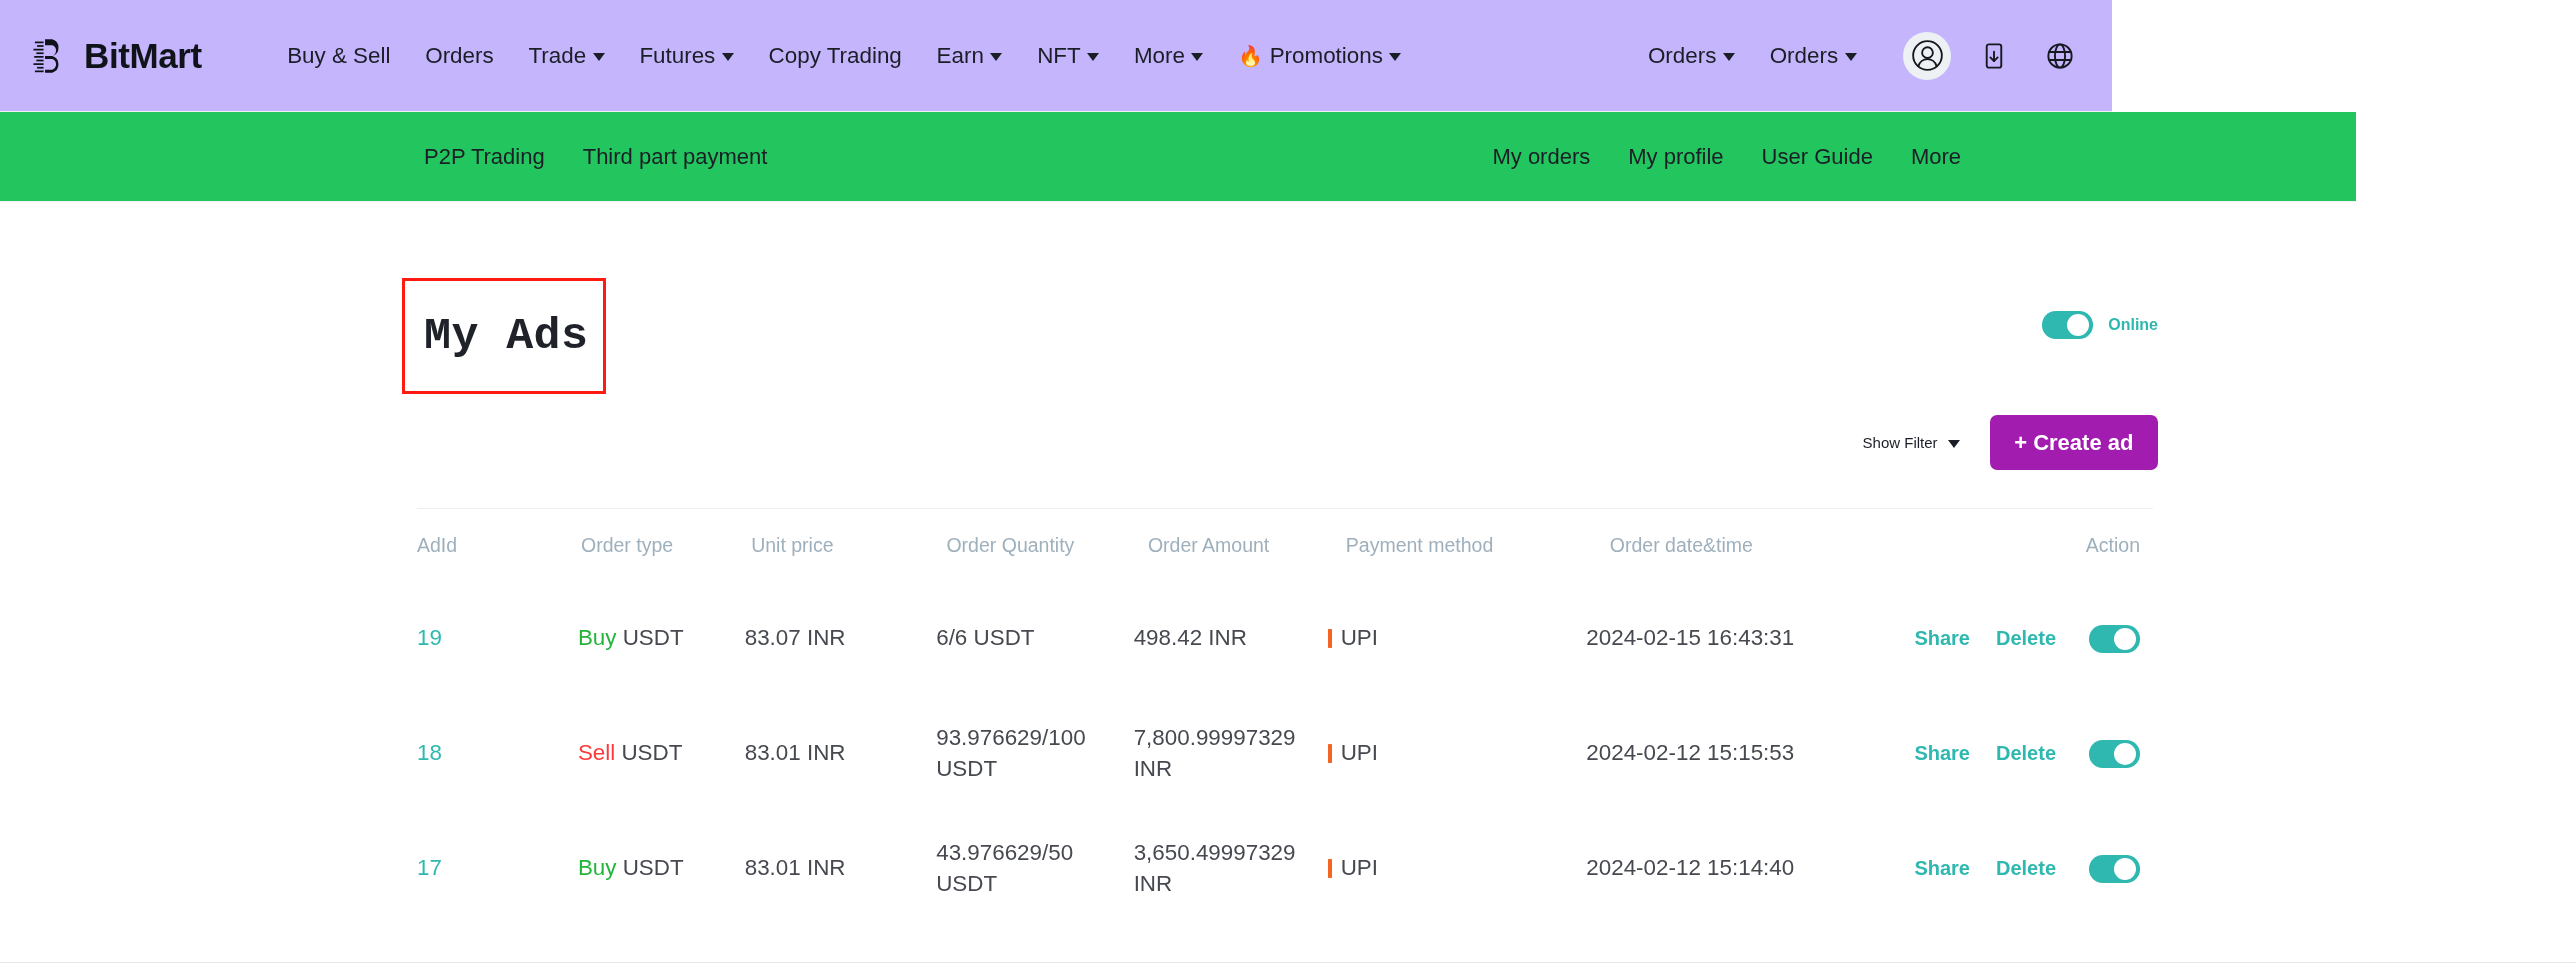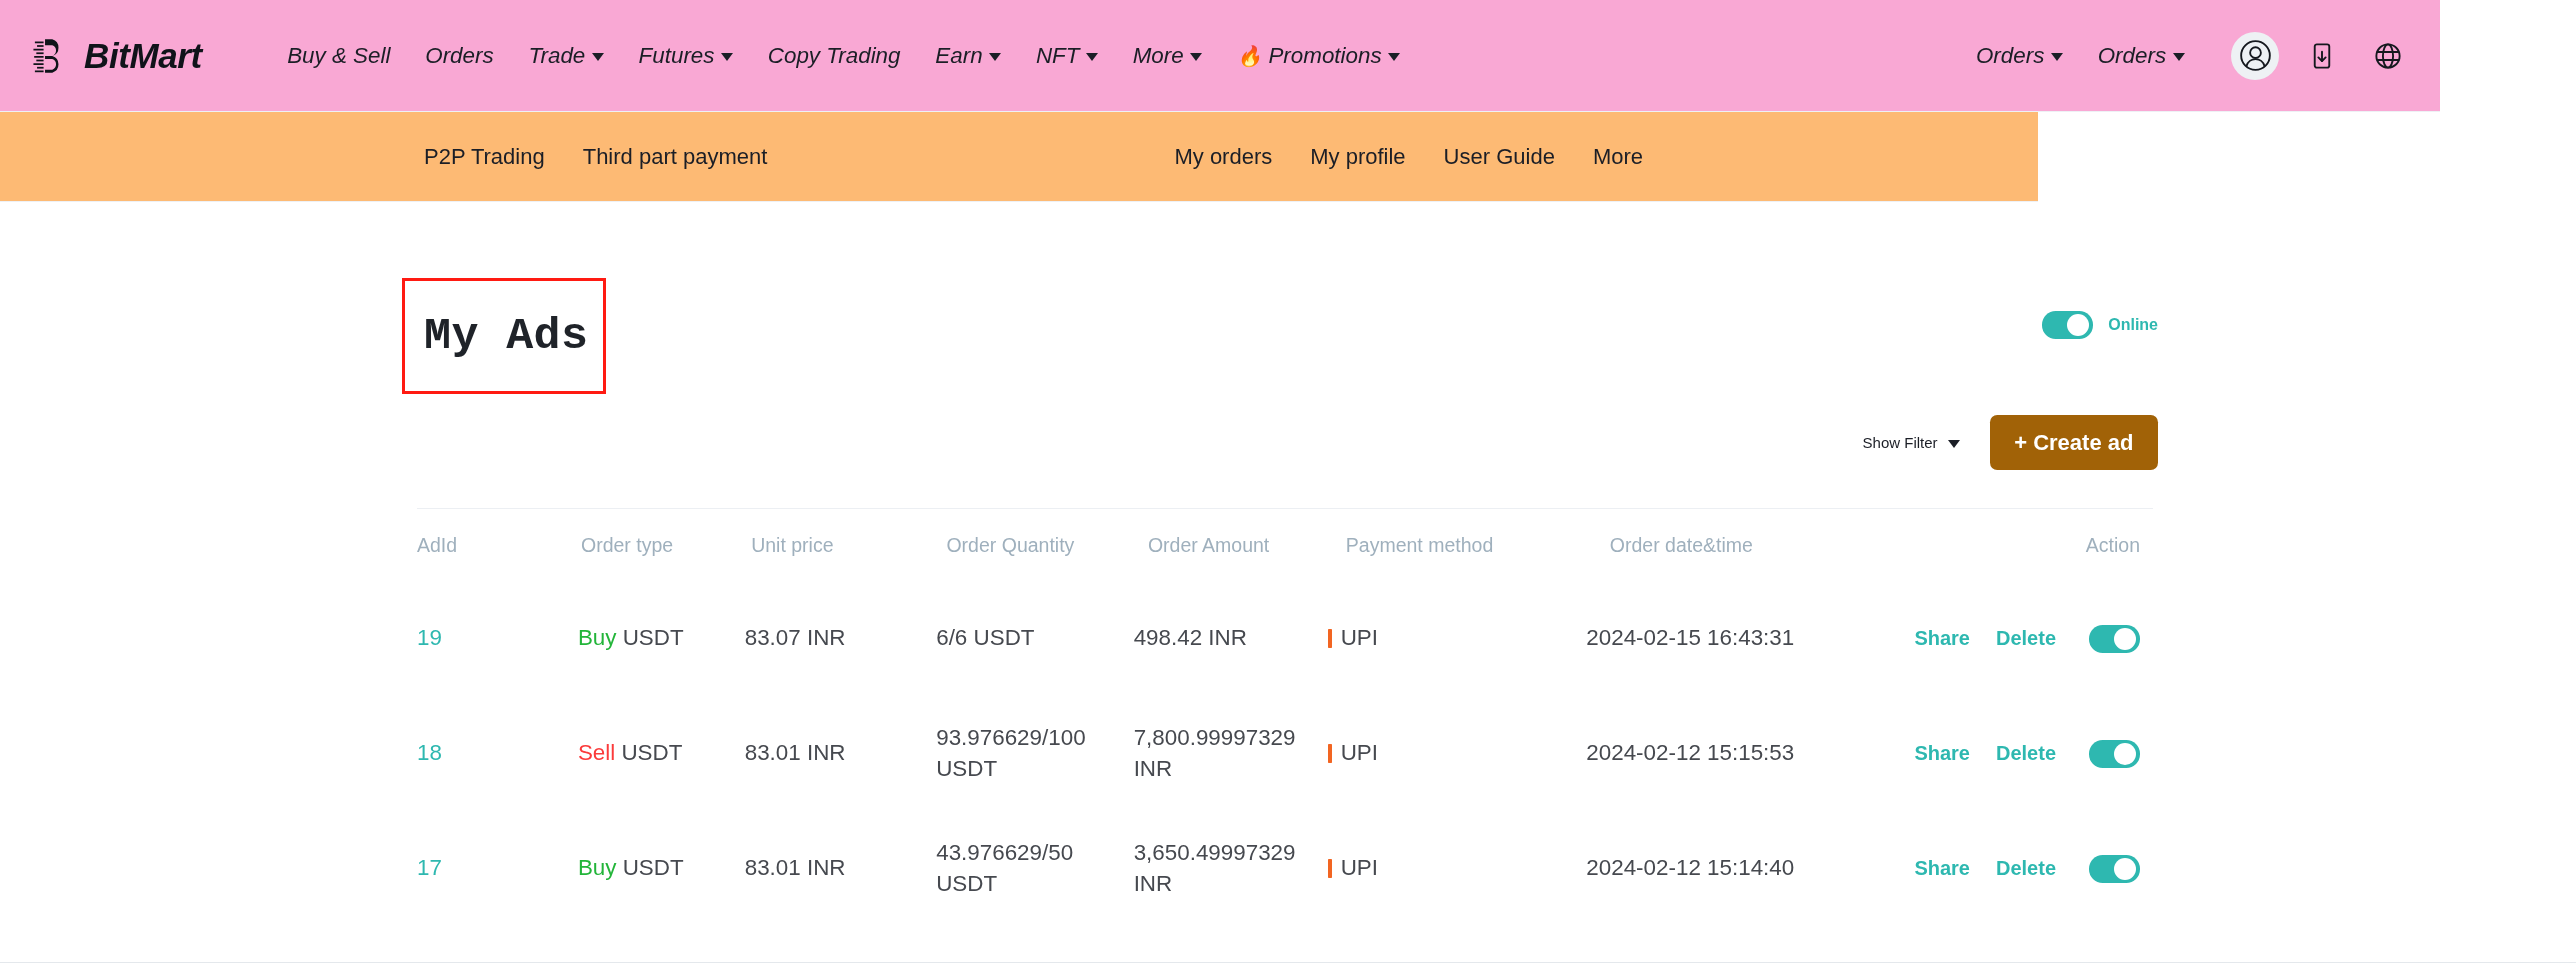--- a/index.html
+++ b/index.html
@@ -9,26 +9,25 @@
     background: #ffffff;
     font-family: "Liberation Sans", sans-serif;
     -webkit-font-smoothing: antialiased;
     overflow: hidden;
   }
 
   
   .topnav {
     position: absolute;
     left: 0; top: 0;
-    width: 2440px; height: 112px;
-    background: #f9a8d4;
+    width: 2112px; height: 112px;
+    background: #c4b5fd;
     border-bottom: 1.4px solid #eef1f5;
     display: flex;
     align-items: center;
-    font-style: italic;
   }
   .brand {
     display: flex;
     align-items: center;
     margin-left: 32px;
     gap: 10px;
   }
   .brand-mark { width: 42px; height: 42px; display: block; }
   .brand-name {
     font-size: 35px;
@@ -82,22 +81,22 @@
     background: #eef1f4;
     display: flex; align-items: center; justify-content: center;
     margin-left: 29px;
     cursor: pointer;
   }
 
   
   .subnav {
     position: absolute;
     left: 0; top: 112px;
-    width: 2038px; height: 90px;
-    background: #fdba74;
+    width: 2356px; height: 90px;
+    background: #22c55e;
     border-bottom: 1.4px solid #eef1f5;
     display: flex;
     align-items: center;
   }
   .subnav-left { display: flex; align-items: center; margin-left: 405px; gap: 0; }
   .subnav-right { display: flex; align-items: center; margin-left: auto; margin-right: 376px; gap: 0; }
   .subnav-item {
     font-size: 22px;
     color: #1b1e26;
     padding: 0 19px;
@@ -169,21 +168,21 @@
   .show-filter {
     font-size: 15px;
     color: #1b1e26;
     display: flex;
     align-items: center;
     gap: 10px;
     cursor: pointer;
     white-space: nowrap;
   }
   .create-ad {
-    background: #a16207;
+    background: #a21caf;
     color: #ffffff;
     font-size: 22px;
     font-weight: 700;
     border: none;
     border-radius: 7.2px;
     padding: 0 24.6px;
     height: 55px;
     display: flex;
     align-items: center;
     cursor: pointer;

